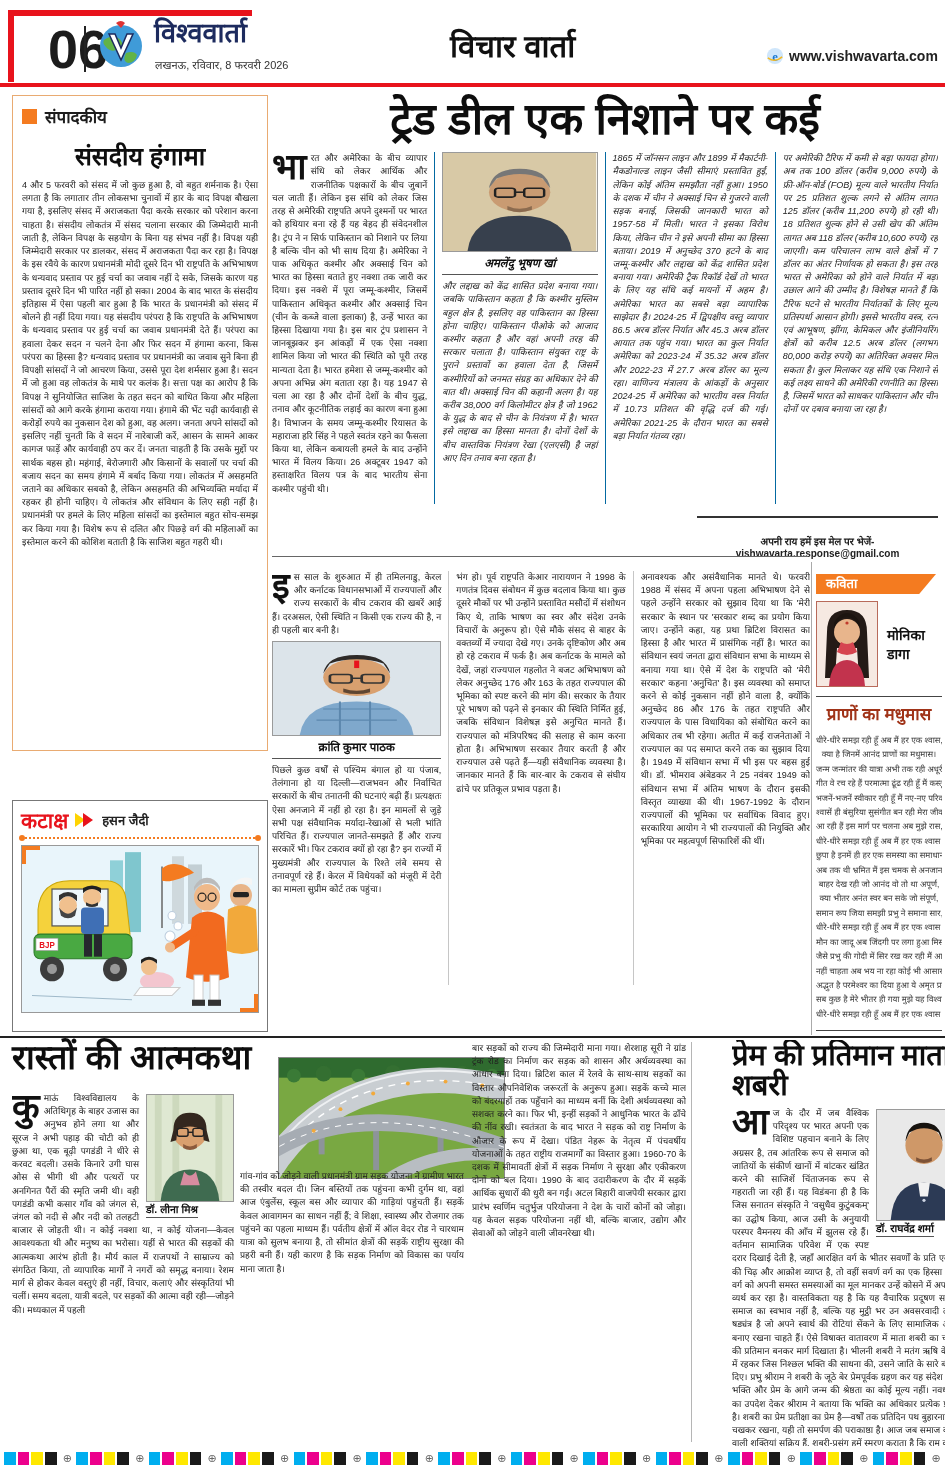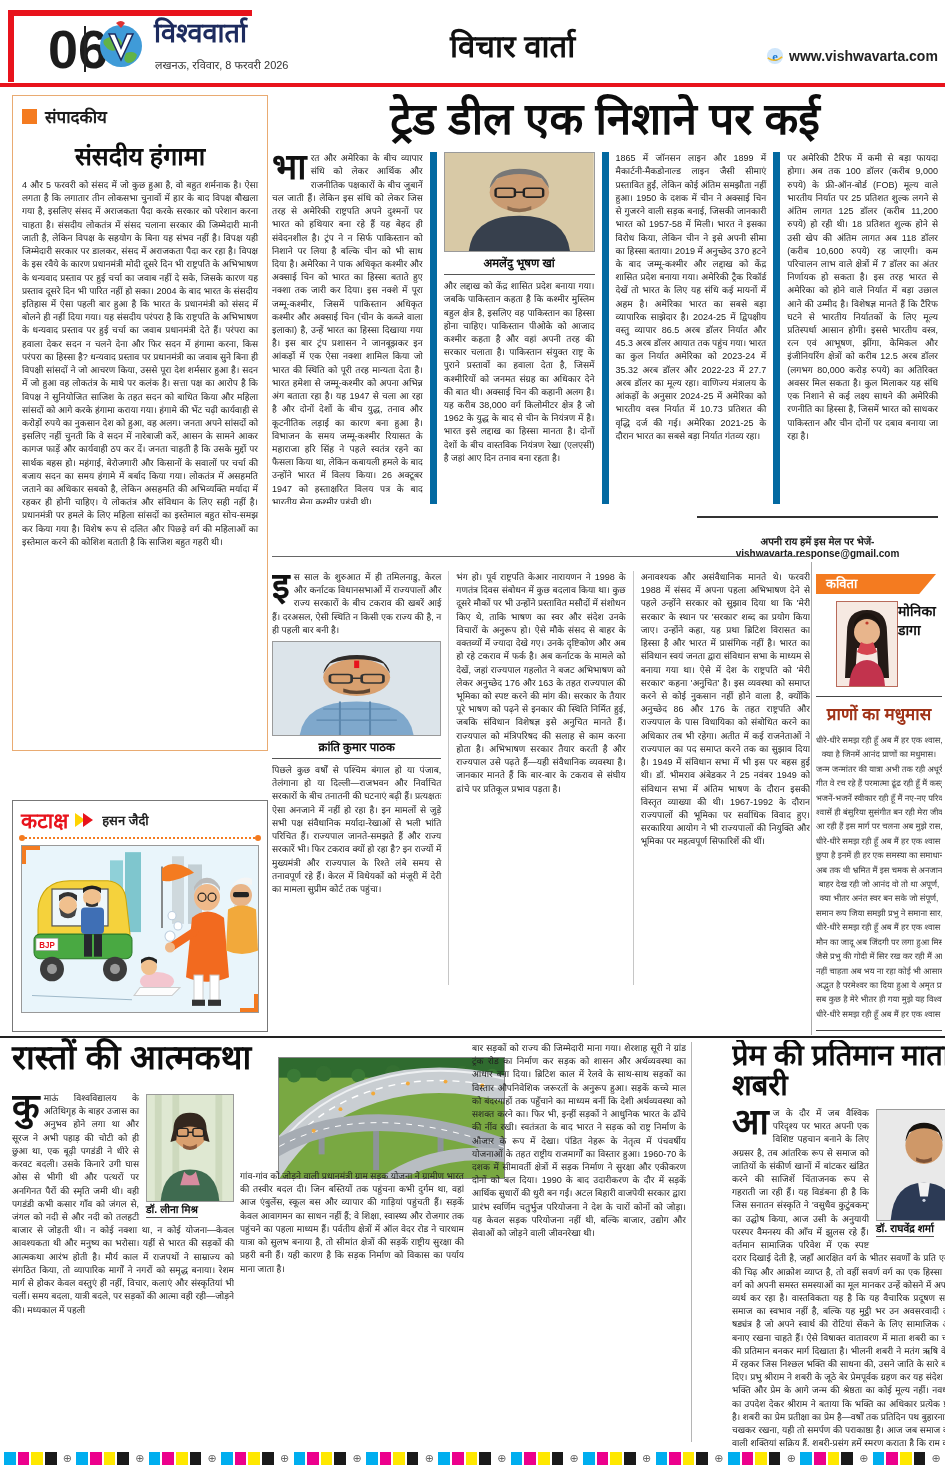--- a/index.html
+++ b/index.html
@@ -32,41 +32,41 @@
   .cartoon{position:relative;height:166px;border:1px solid #999;background:#5eead4;overflow:hidden;}
   .cartoon::before{content:"";position:absolute;left:-1px;top:-1px;width:14px;height:14px;border-top:5px solid #f47b20;border-left:5px solid #f47b20;}
   .cartoon::after{content:"";position:absolute;right:-1px;bottom:-1px;width:14px;height:14px;border-bottom:5px solid #f47b20;border-right:5px solid #f47b20;}
   .cartoon svg{width:100%;height:100%;display:block;}
   
   .martz{position:absolute;left:272px;top:96px;width:666px;height:455px;}
   .mhead{margin:0;text-align:center;font-size:44px;font-weight:800;color:#0d0d0d;line-height:1.05;}
   .cols4{display:flex;margin-top:10px;height:352px;overflow:hidden;}
   .cols4 .col{flex:1;padding:0 7px;}
   .cols4 .col:first-child{padding-left:0;} .cols4 .col:last-child{padding-right:0;}
-  .cols4 .col + .col{border-left:7px solid #0369a1;}
+  .cols4 .col + .col{border-left:1px solid #0369a1;font-style:italic;}
   .dcap{float:left;font-size:36px;line-height:30px;font-weight:800;padding:0 4px 0 0;color:#111;}
   .pf{margin:0 0 5px;}
   .pf svg{width:100%;height:100px;display:block;border:1px solid #9a9a9a;box-sizing:border-box;}
   .pcap{font-weight:bold;font-size:11.5px;text-align:center;padding:3px 0 2px;border-bottom:1.5px solid #555;color:#111;}
   .feedback{position:absolute;left:425px;top:420px;width:241px;border-top:2px solid #333;padding-top:16px;font-size:10px;font-weight:bold;text-align:center;color:#222;}
   
   .govrule{position:absolute;left:272px;top:556px;width:536px;border-top:1px solid #666;}
   .gov{position:absolute;left:272px;top:562px;width:538px;height:473px;overflow:hidden;}
   .ghead{margin:0;text-align:center;font-size:33px;font-weight:800;color:#0d0d0d;line-height:1.05;}
   .cols3{display:flex;margin-top:9px;height:414px;overflow:hidden;}
   .cols3 .col{flex:1;padding:0 7px;}
   .cols3 .col:first-child{padding-left:0;} .cols3 .col:last-child{padding-right:0;}
   .cols3 .col + .col{border-left:1px solid #c6c6c6;}
   .pf2{margin:4px 0 5px;}
   .pf2 svg{width:100%;height:95px;display:block;border:1px solid #9a9a9a;box-sizing:border-box;}
   
   .vsep1{position:absolute;left:811px;top:562px;width:1px;height:473px;background:#aaa;}
   .poem{position:absolute;left:816px;top:574px;width:126px;height:461px;overflow:hidden;}
   .pban{width:110px;height:20px;background:#f47b20;color:#fff;font-weight:bold;font-size:13px;line-height:20px;padding-left:10px;clip-path:polygon(0 0,100% 0,86% 100%,0 100%);}
-  .prow{display:flex;margin-top:7px;align-items:flex-start;margin-left:20px;}
+  .prow{display:flex;gap:9px;margin-top:7px;align-items:center;}
   .prow svg{width:60px;height:84px;border:1px solid #b86a5a;flex:none;}
   .pname{font-size:14px;font-weight:bold;color:#111;}
   .phr{border-top:1px solid #444;margin:9px 0 5px;}
   .ptitle{text-align:center;font-size:17px;font-weight:800;color:#a03318;margin:2px 0 8px;}
   .pline{font-size:8.3px;text-align:center;line-height:14.4px;color:#3a3a3a;white-space:nowrap;overflow:hidden;}
   
   .bandrule{position:absolute;left:0;top:1036px;width:945px;height:2px;background:#222;}
   .rhead{position:absolute;left:12px;top:1040px;width:322px;margin:0;font-size:34px;font-weight:800;color:#0d0d0d;line-height:1;}
   .hwfig{position:absolute;left:238px;top:1041px;width:227px;height:122px;border:1px solid #888;box-sizing:border-box;overflow:hidden;}
   .hwfig svg{width:100%;height:100%;display:block;}

